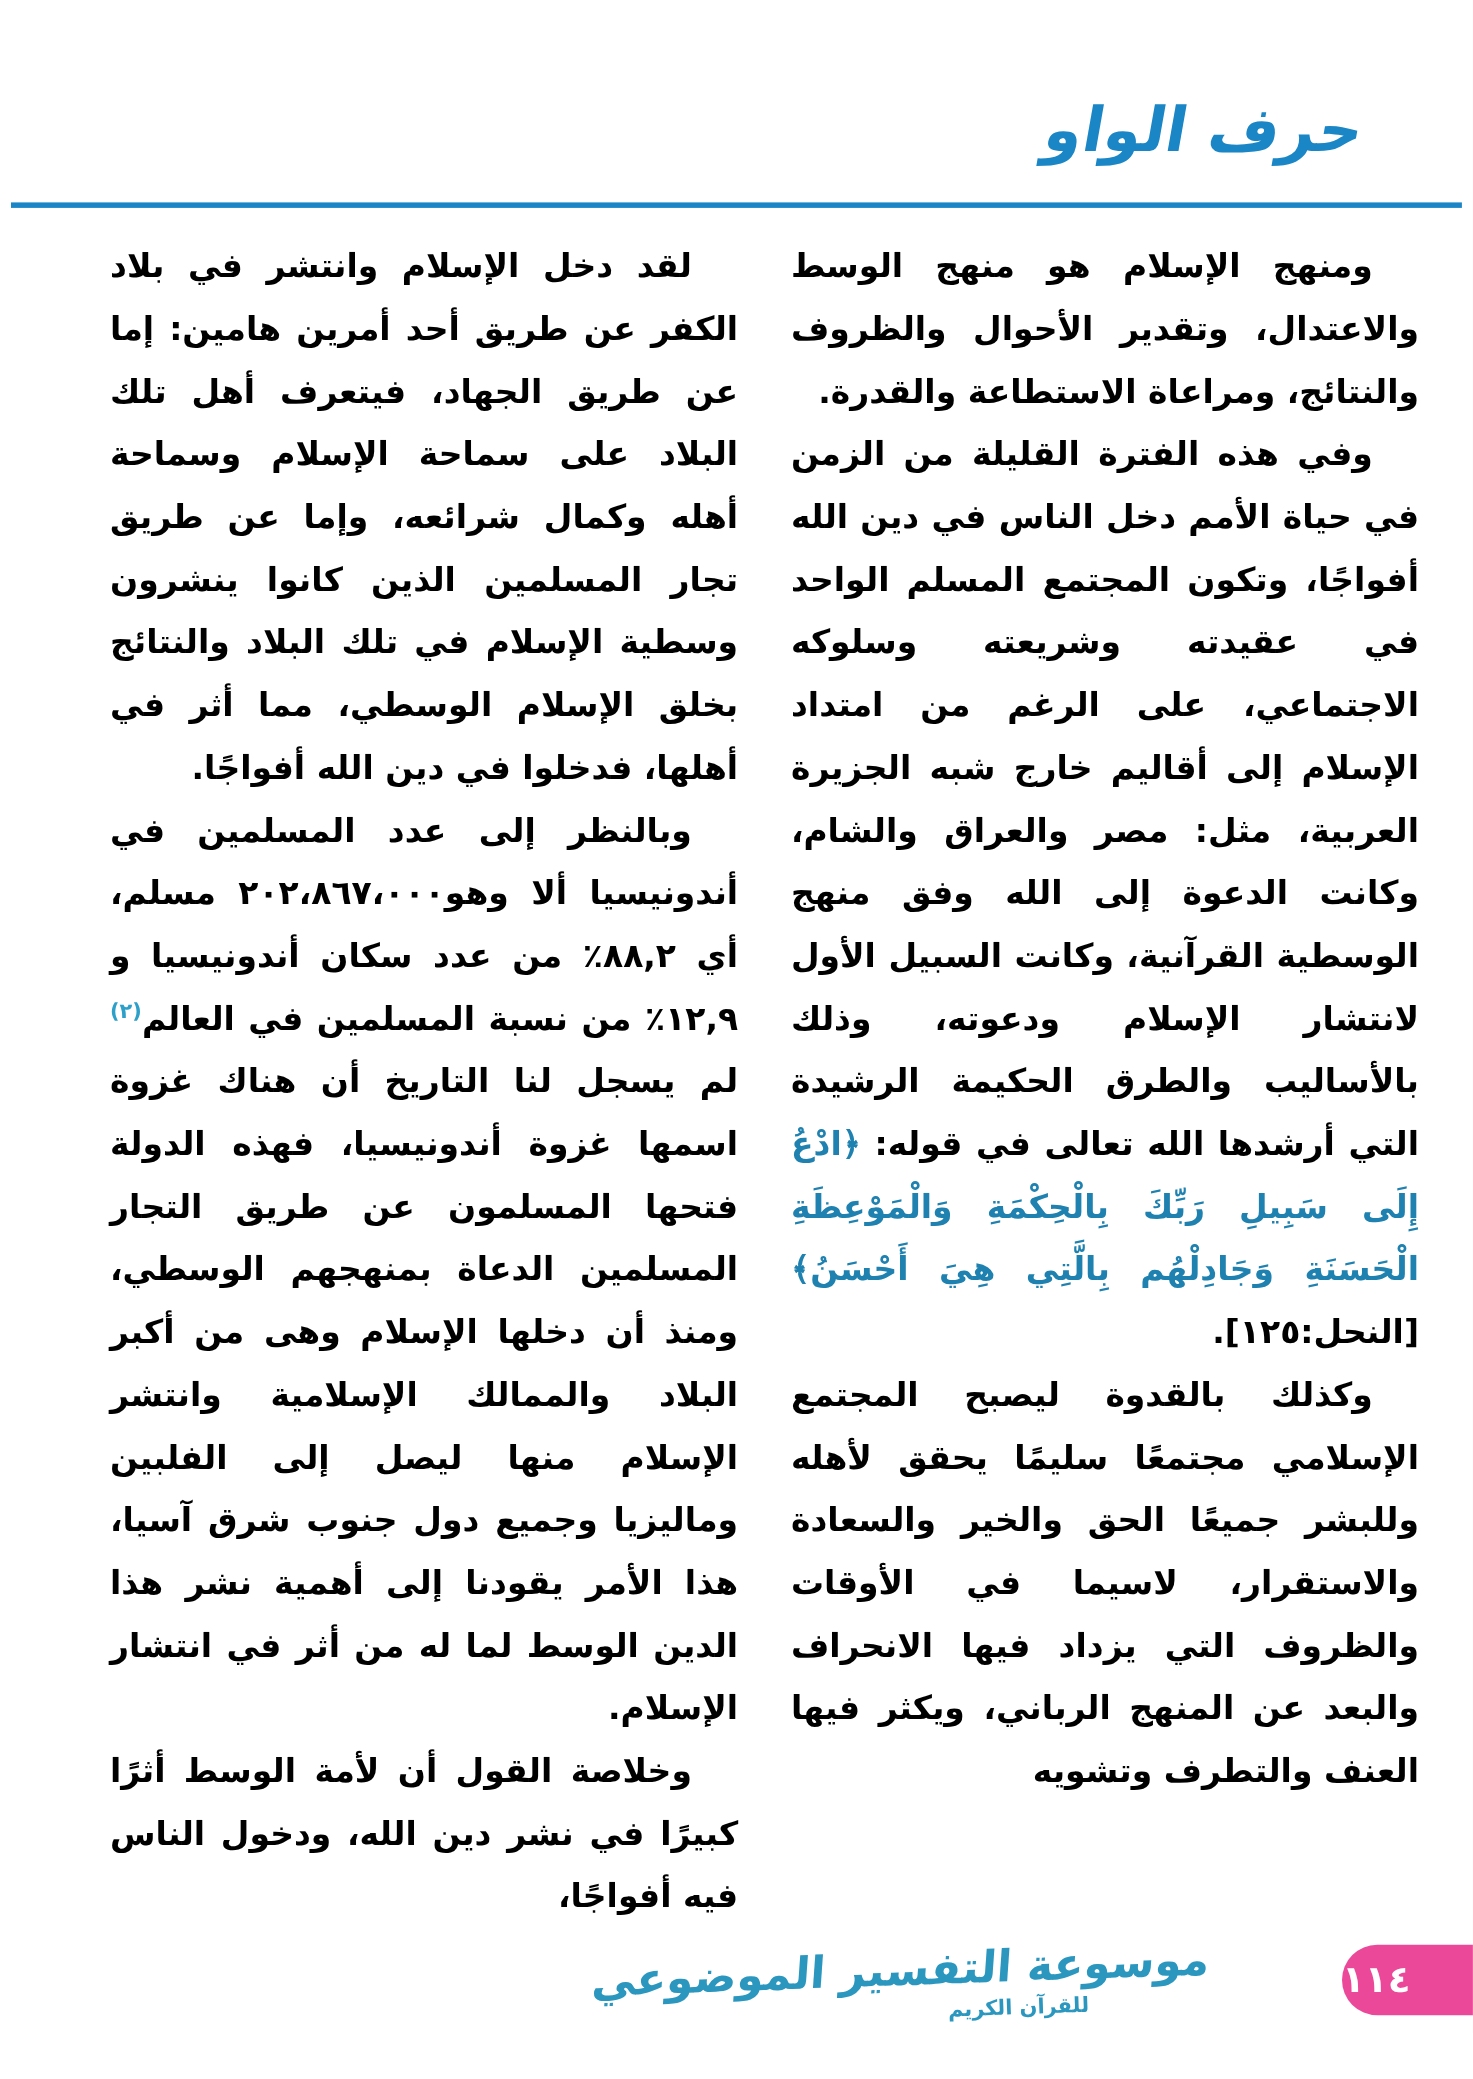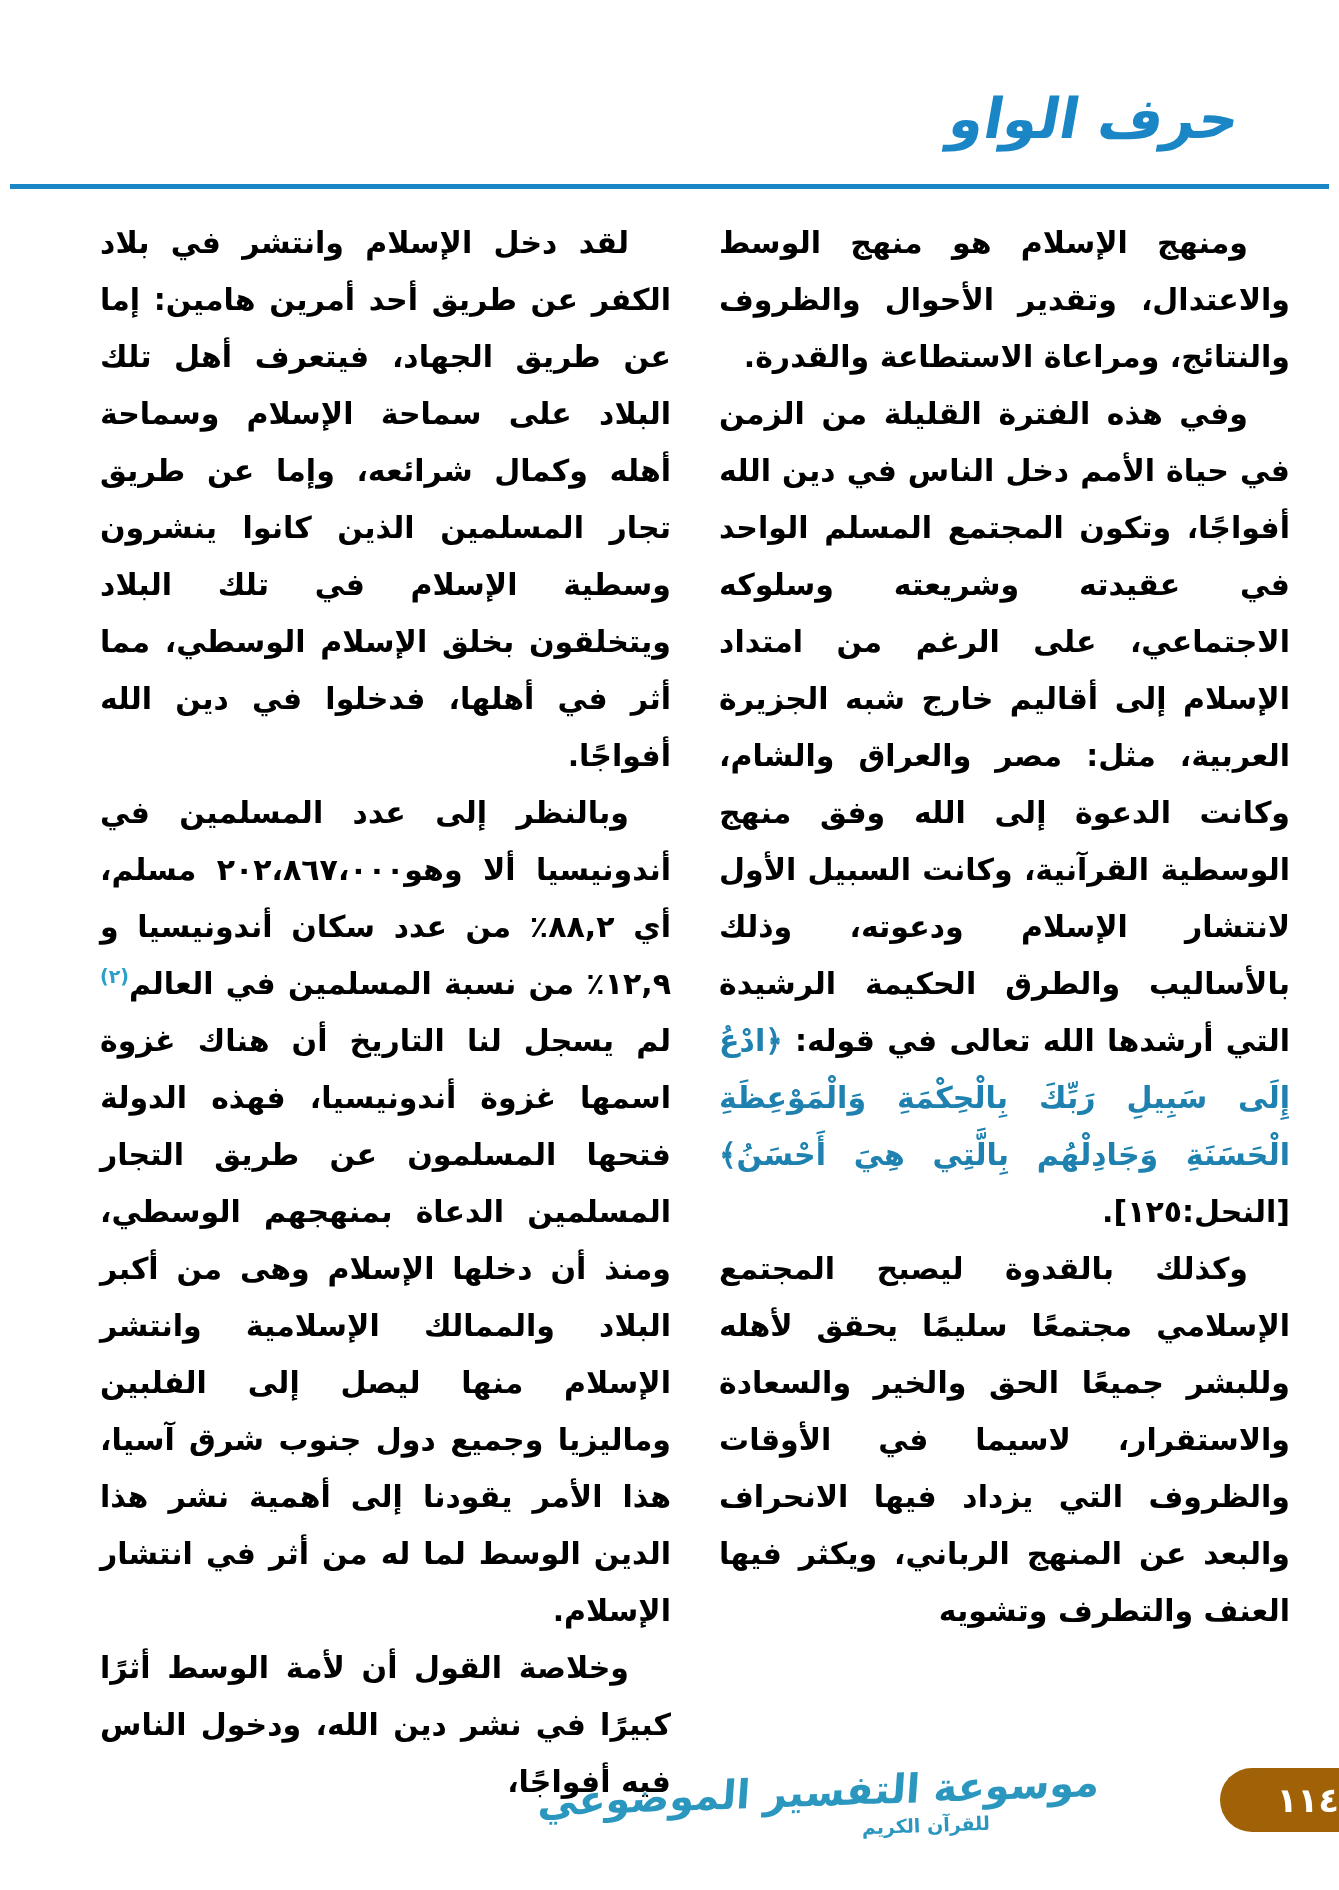--- a/index.html
+++ b/index.html
@@ -72,50 +72,50 @@
   }
   .footer-logo .l2{
     font-size:19px;
     font-weight:bold;
     line-height:22px;
   }
   .page-tab{
     position:absolute;
     top:1768px;right:0;
     width:119px;height:64px;
-    background:#a16207;
+    background:#ec4899;
     border-top-left-radius:32px;
     border-bottom-left-radius:32px;
     color:#ffffff;
     font-size:34px;
     font-weight:bold;
     display:flex;
     align-items:center;
-    justify-content:flex-start;
+    justify-content:flex-end;
   }
 </style>
 </head>
 <body>
 
 <div class="page" lang="ar" dir="rtl">
 
   <div class="header-title">حرف الواو</div>
 
   <div class="header-rule"></div>
 
   <div class="content">
 
     <section class="col">
       <p class="para">ومنهج الإسلام هو منهج الوسط والاعتدال، وتقدير الأحوال والظروف والنتائج، ومراعاة الاستطاعة والقدرة.</p>
       <p class="para"><span>وفي هذه الفترة القليلة من الزمن في حياة الأمم دخل الناس في دين الله أفواجًا، وتكون المجتمع المسلم الواحد في عقيدته وشريعته وسلوكه الاجتماعي، على الرغم من امتداد الإسلام إلى أقاليم خارج شبه الجزيرة العربية، مثل: مصر والعراق والشام، وكانت الدعوة إلى الله وفق منهج الوسطية القرآنية، وكانت السبيل الأول لانتشار الإسلام ودعوته، وذلك بالأساليب والطرق الحكيمة الرشيدة التي أرشدها الله تعالى في قوله: </span><span class="verse">﴿ادْعُ إِلَى سَبِيلِ رَبِّكَ بِالْحِكْمَةِ وَالْمَوْعِظَةِ الْحَسَنَةِ وَجَادِلْهُم بِالَّتِي هِيَ أَحْسَنُ﴾</span><span> [النحل:١٢٥].</span></p>
       <p class="para">وكذلك بالقدوة ليصبح المجتمع الإسلامي مجتمعًا سليمًا يحقق لأهله وللبشر جميعًا الحق والخير والسعادة والاستقرار، لاسيما في الأوقات والظروف التي يزداد فيها الانحراف والبعد عن المنهج الرباني، ويكثر فيها العنف والتطرف وتشويه</p>
     </section>
 
     <section class="col">
-      <p class="para">لقد دخل الإسلام وانتشر في بلاد الكفر عن طريق أحد أمرين هامين: إما عن طريق الجهاد، فيتعرف أهل تلك البلاد على سماحة الإسلام وسماحة أهله وكمال شرائعه، وإما عن طريق تجار المسلمين الذين كانوا ينشرون وسطية الإسلام في تلك البلاد ويتخلقون بخلق الإسلام الوسطي، مما أثر في أهلها، فدخلوا في دين الله أفواجًا.</p>
+      <p class="para">لقد دخل الإسلام وانتشر في بلاد الكفر عن طريق أحد أمرين هامين: إما عن طريق الجهاد، فيتعرف أهل تلك البلاد على سماحة الإسلام وسماحة أهله وكمال شرائعه، وإما عن طريق تجار المسلمين الذين كانوا ينشرون وسطية الإسلام في تلك البلاد والنتائج بخلق الإسلام الوسطي، مما أثر في أهلها، فدخلوا في دين الله أفواجًا.</p>
       <p class="para"><span>وبالنظر إلى عدد المسلمين في أندونيسيا ألا وهو٢٠٢،٨٦٧،٠٠٠ مسلم، أي ٨٨,٢٪ من عدد سكان أندونيسيا و ١٢,٩٪ من نسبة المسلمين في العالم</span><sup class="fn-ref">(٢)</sup><span> لم يسجل لنا التاريخ أن هناك غزوة اسمها غزوة أندونيسيا، فهذه الدولة فتحها المسلمون عن طريق التجار المسلمين الدعاة بمنهجهم الوسطي، ومنذ أن دخلها الإسلام وهى من أكبر البلاد والممالك الإسلامية وانتشر الإسلام منها ليصل إلى الفلبين وماليزيا وجميع دول جنوب شرق آسيا، هذا الأمر يقودنا إلى أهمية نشر هذا الدين الوسط لما له من أثر في انتشار الإسلام.</span></p>
       <p class="para">وخلاصة القول أن لأمة الوسط أثرًا كبيرًا في نشر دين الله، ودخول الناس فيه أفواجًا،</p>
 
     </section>
   </div>
 
   <div class="footer-logo">
     <div class="l1">موسوعة التفسير الموضوعي</div>
     <div class="l2">للقرآن الكريم</div>
   </div>

